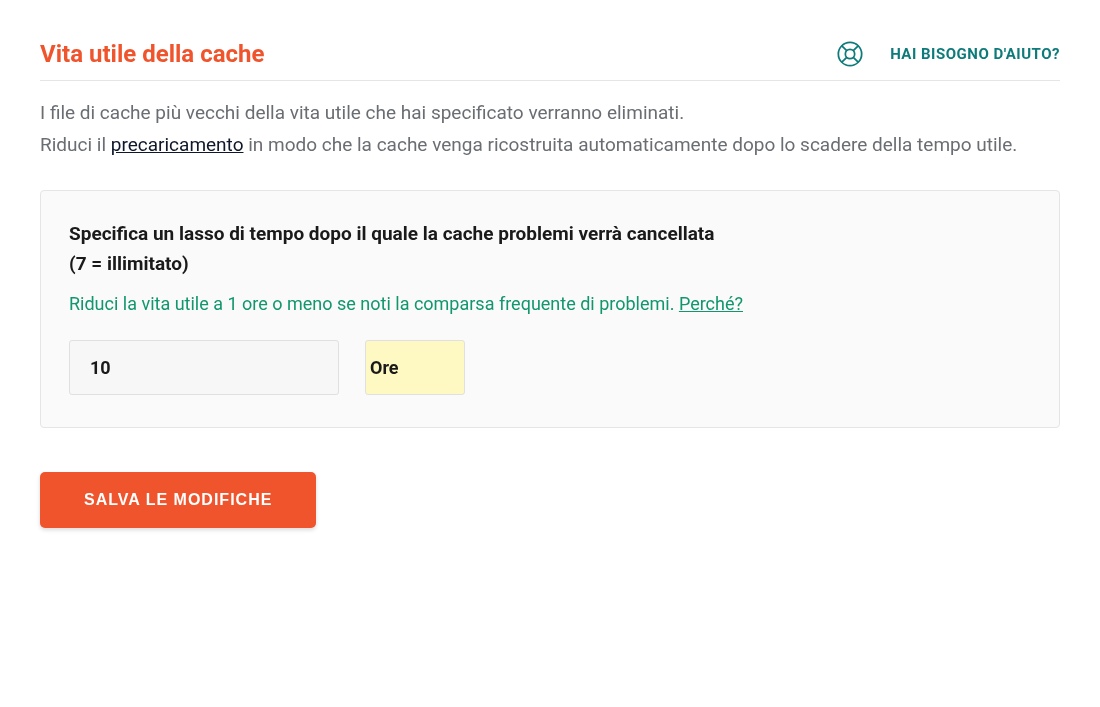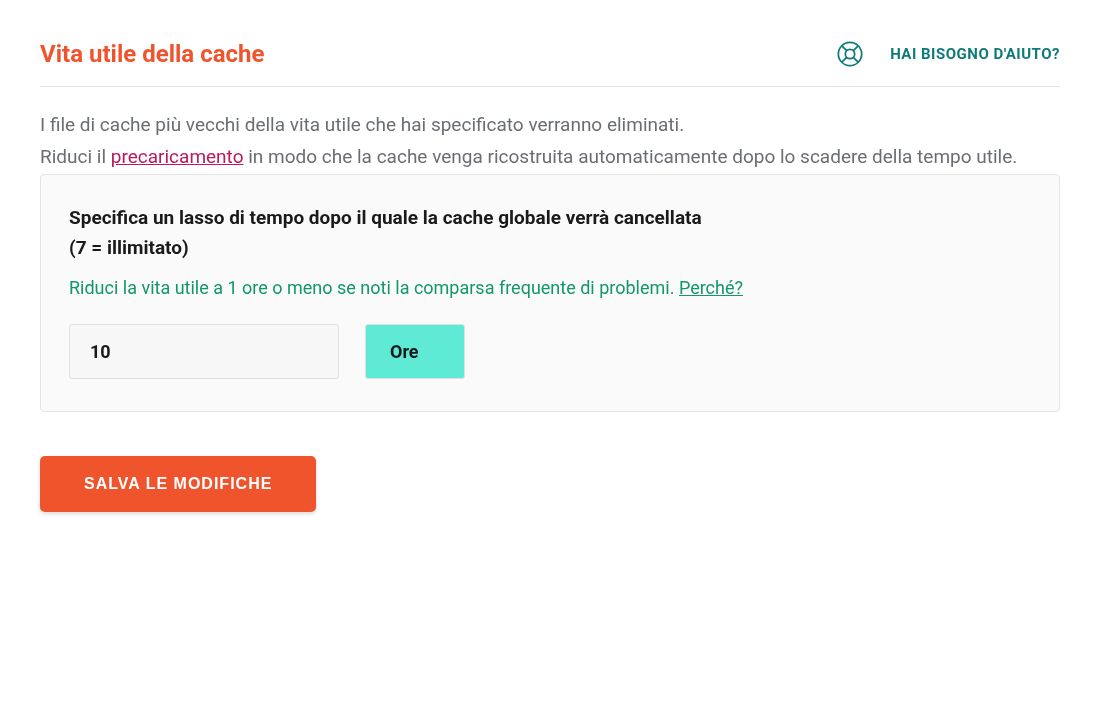--- a/index.html
+++ b/index.html
@@ -14,23 +14,23 @@
       color: #2c2c2c;
     }
     .container {
       max-width: 1024px;
       margin: 0 auto;
     }
     .header {
       display: flex;
       justify-content: space-between;
       align-items: center;
-      padding-bottom: 18px;
+      padding-bottom: 12px;
       border-bottom: 1px solid #e5e5e5;
-      margin-bottom: 22px;
+      margin-bottom: 16px;
     }
     .title {
       font-size: 24px;
       font-weight: 700;
       color: #f0542c;
     }
     .help-link {
       display: flex;
       align-items: center;
       gap: 26px;
@@ -45,24 +45,25 @@
       width: 28px;
       height: 28px;
       display: inline-flex;
       align-items: center;
       justify-content: center;
     }
     .description {
       font-size: 19px;
       line-height: 1.7;
       color: #6a6e73;
+      margin-bottom: 28px;
     }
     .description .preload-link {
       text-decoration: underline;
-      color: #be185d;
+      color: #0f172a;
       cursor: pointer;
     }
     .settings-box {
       background: #fafafa;
       border: 1px solid #e5e5e5;
       border-radius: 4px;
       padding: 28px 28px 32px;
       margin-bottom: 44px;
     }
     .settings-heading {
@@ -92,24 +93,24 @@
       border: 1px solid #e0e0e0;
       border-radius: 3px;
       padding: 16px 20px;
       font-size: 18px;
       font-weight: 700;
       color: #1a1a1a;
       min-width: 130px;
       font-family: inherit;
     }
     .unit-box {
-      background: #5eead4;
+      background: #fef9c3;
       border: 1px solid #e0e0e0;
       border-radius: 3px;
-      padding: 16px 24px;
+      padding: 16px 4px;
       font-size: 18px;
       font-weight: 700;
       color: #1a1a1a;
       min-width: 100px;
       cursor: pointer;
       font-family: inherit;
       text-align: left;
     }
     .save-button {
       background: #f0542c;
@@ -145,21 +146,21 @@
     </a>
   </div>
 
   <p class="description">
     <span>I file di cache più vecchi della vita utile che hai specificato verranno eliminati.</span><br>
     <span>Riduci il </span><a class="preload-link">precaricamento</a><span> in modo che la cache venga ricostruita automaticamente dopo lo scadere della tempo utile.</span>
   </p>
 
   <div class="settings-box">
     <p class="settings-heading">
-      <span>Specifica un lasso di tempo dopo il quale la cache globale verrà cancellata</span><br>
+      <span>Specifica un lasso di tempo dopo il quale la cache problemi verrà cancellata</span><br>
       <span>(7 = illimitato)</span>
     </p>
     <p class="hint">
       <span>Riduci la vita utile a 1 ore o meno se noti la comparsa frequente di problemi. </span><a class="why-link">Perché?</a>
     </p>
     <div class="inputs-row">
       <input type="text" class="input-box" value="10" style="">
       <button class="unit-box">Ore</button>
     </div>
   </div>

